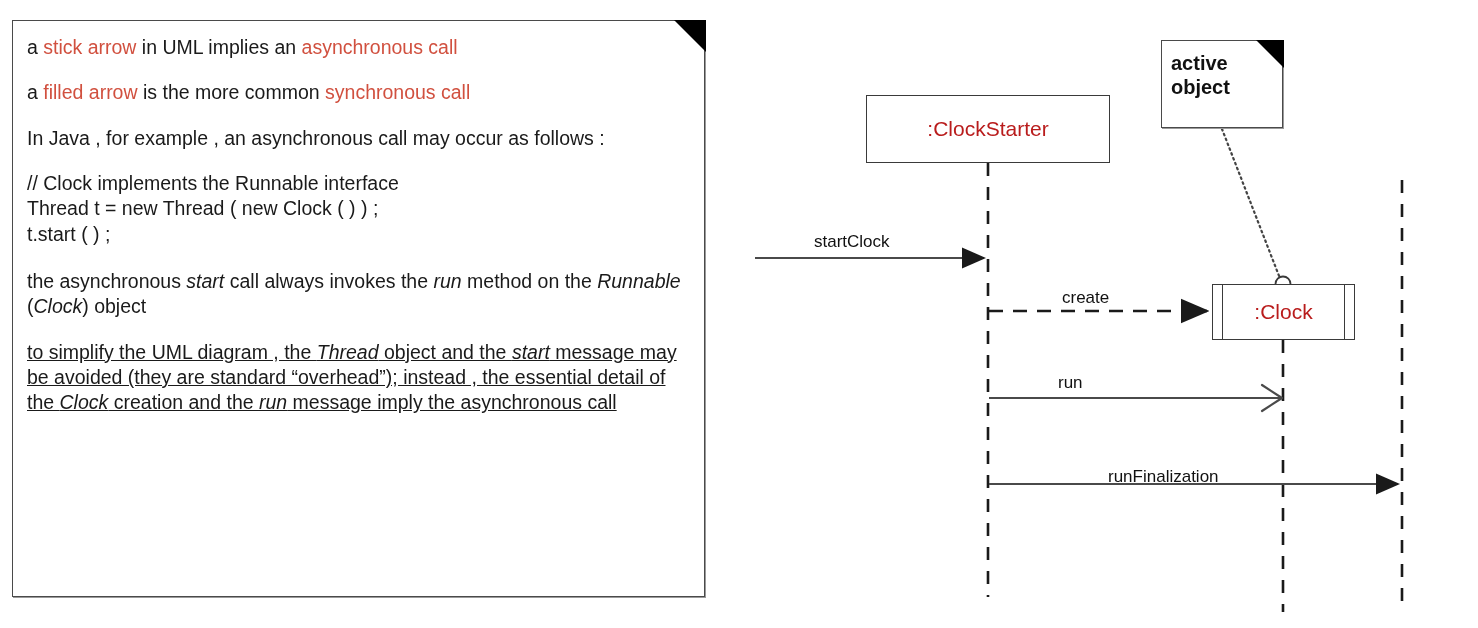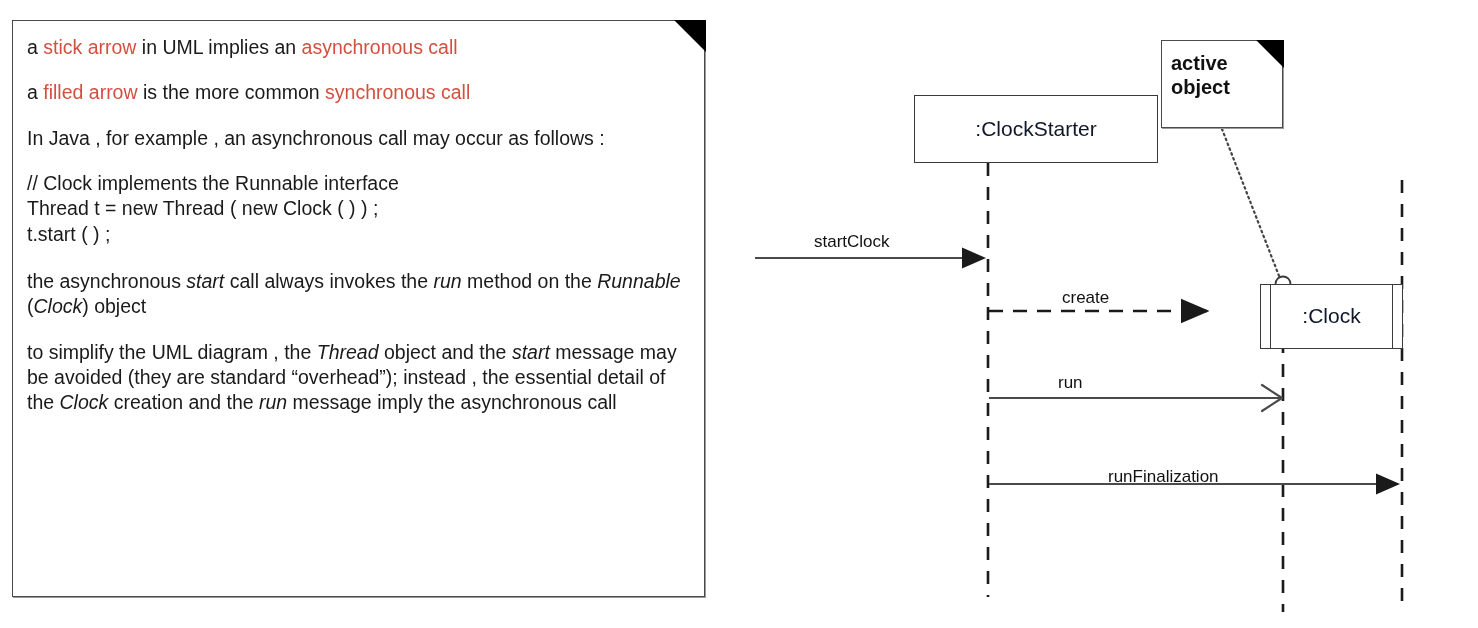--- a/index.html
+++ b/index.html
@@ -48,48 +48,47 @@
     right: 16px;
     font-size: 19.5px;
     line-height: 1.30;
   }
   .note-text p {
     margin: 0 0 20px 0;
   }
   .note-text p.code {
     margin-bottom: 22px;
   }
-  .note-text p:last-child { margin-bottom: 0; }
+  .note-text p:last-child { margin-bottom: 0; text-decoration: underline; }
   .hl { color: #d1503f; }
   .em { font-style: italic; }
 
   
   .seq { position: absolute; left: 0; top: 0; width: 1478px; height: 628px; }
 
   .obj-box {
     position: absolute;
     box-sizing: border-box;
     background: #ffffff;
     border: 1.5px solid #3a3a3a;
     display: flex;
     align-items: center;
     justify-content: center;
     text-align: right;
     font-size: 21px;
     line-height: 1.18;
-    color: #0f172a;
-    margin-left: 48px;
+    color: #b91c1c;
   }
 
   #clockstarter-box { left: 866px; top: 95px;  width: 244px; height: 68px; }
   #systemclass-box  { left: 1338px; top: 108px; width: 128px; height: 72px; }
 
   
   #clock-box {
-    left: 1212px; top: 284px; width: 143px; height: 65px;
+    left: 1212px; top: 284px; width: 143px; height: 56px;
     font-size: 21px;
   }
   #clock-box .inner-rule-l,
   #clock-box .inner-rule-r {
     position: absolute;
     top: 0; bottom: 0;
     width: 0;
     border-left: 1.5px solid #3a3a3a;
   }
   #clock-box .inner-rule-l { left: 9px; }

